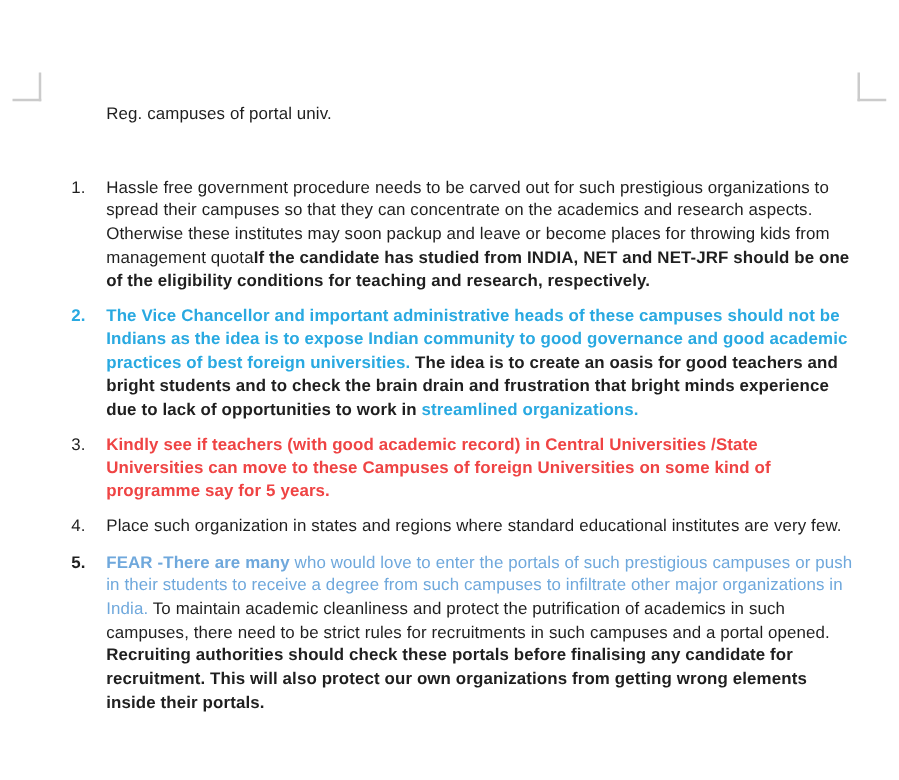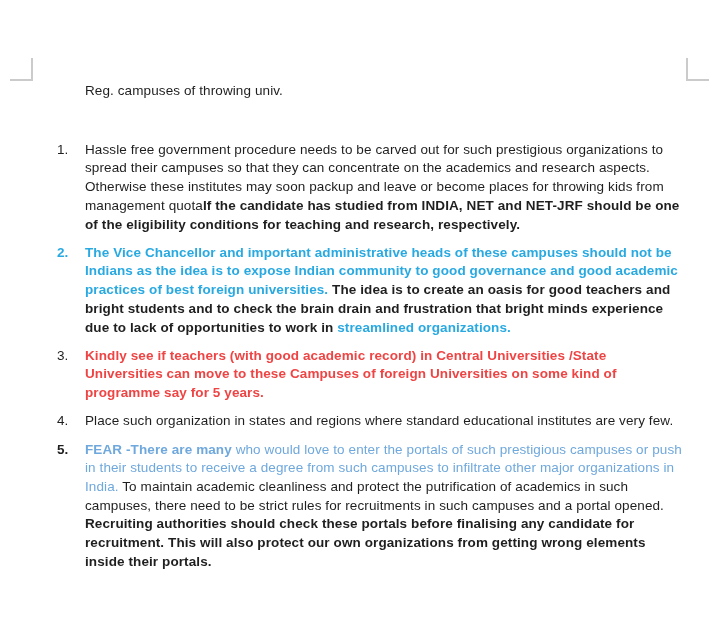--- a/index.html
+++ b/index.html
@@ -64,21 +64,21 @@
 </style>
 </head>
 <body>
 
 <div style="position:absolute; inset:0;">
 
   <div class="crop-mark left"></div>
   <div class="crop-mark right"></div>
 
   <div class="doc">
-    <p class="doc-header">Reg. campuses of throwing univ.</p>
+    <p class="doc-header">Reg. campuses of portal univ.</p>
 
     <ol class="numbered">
         <li><span class="num" style="color: rgb(31, 31, 31); font-weight: 400;">1.</span><span><span style="color: rgb(31, 31, 31); font-weight: 400;">Hassle free government procedure needs to be carved out for such prestigious organizations to spread their campuses so that they can concentrate on the academics and research aspects. Otherwise these institutes may soon packup and leave or become places for throwing kids from  management quota</span><span style="color: rgb(31, 31, 31); font-weight: 700;">If the candidate has studied from INDIA, NET and NET-JRF should be one of the eligibility conditions for teaching and research, respectively.</span></span></li>
         <li><span class="num" style="color: rgb(41, 169, 225); font-weight: 700;">2.</span><span><span style="color: rgb(41, 169, 225); font-weight: 700;">The Vice Chancellor and important administrative heads of these campuses should not be Indians as the idea is to expose Indian community to good governance and good academic practices of best foreign universities. </span><span style="color: rgb(31, 31, 31); font-weight: 700;">The idea is to create an oasis for good teachers and bright students and to check the brain drain and frustration that bright minds experience due to lack of opportunities to work in </span><span style="color: rgb(41, 169, 225); font-weight: 700;">streamlined organizations.</span></span></li>
         <li><span class="num" style="color: rgb(31, 31, 31); font-weight: 400;">3.</span><span><span style="color: #ef4444; font-weight: 700;">Kindly see if teachers (with good academic record) in Central Universities /State Universities can move to these Campuses of foreign Universities on some kind of programme say for 5 years.</span></span></li>
         <li><span class="num" style="color: rgb(31, 31, 31); font-weight: 400;">4.</span><span><span style="color: rgb(31, 31, 31); font-weight: 400; text-align: right;">Place such organization in states and regions where standard educational institutes are very few.</span></span></li>
         <li><span class="num" style="color: rgb(31, 31, 31); font-weight: 700;">5.</span><span><span style="color: rgb(111, 168, 220); font-weight: 700;">FEAR -There are many </span><span style="color: rgb(111, 168, 220); font-weight: 400;">who would love to enter the portals of such prestigious campuses or push in their students to receive a degree from such campuses to infiltrate other major organizations in India. </span><span style="color: rgb(31, 31, 31); font-weight: 400;">To maintain academic cleanliness and protect the putrification of academics in such campuses, there need to be strict rules for recruitments in such campuses and a portal opened. </span><span style="color: rgb(31, 31, 31); font-weight: 700;">Recruiting authorities should check these portals before finalising any candidate for recruitment. This will also protect our own organizations from getting wrong elements inside their portals.</span></span></li>
       </ol>
   </div>
 

